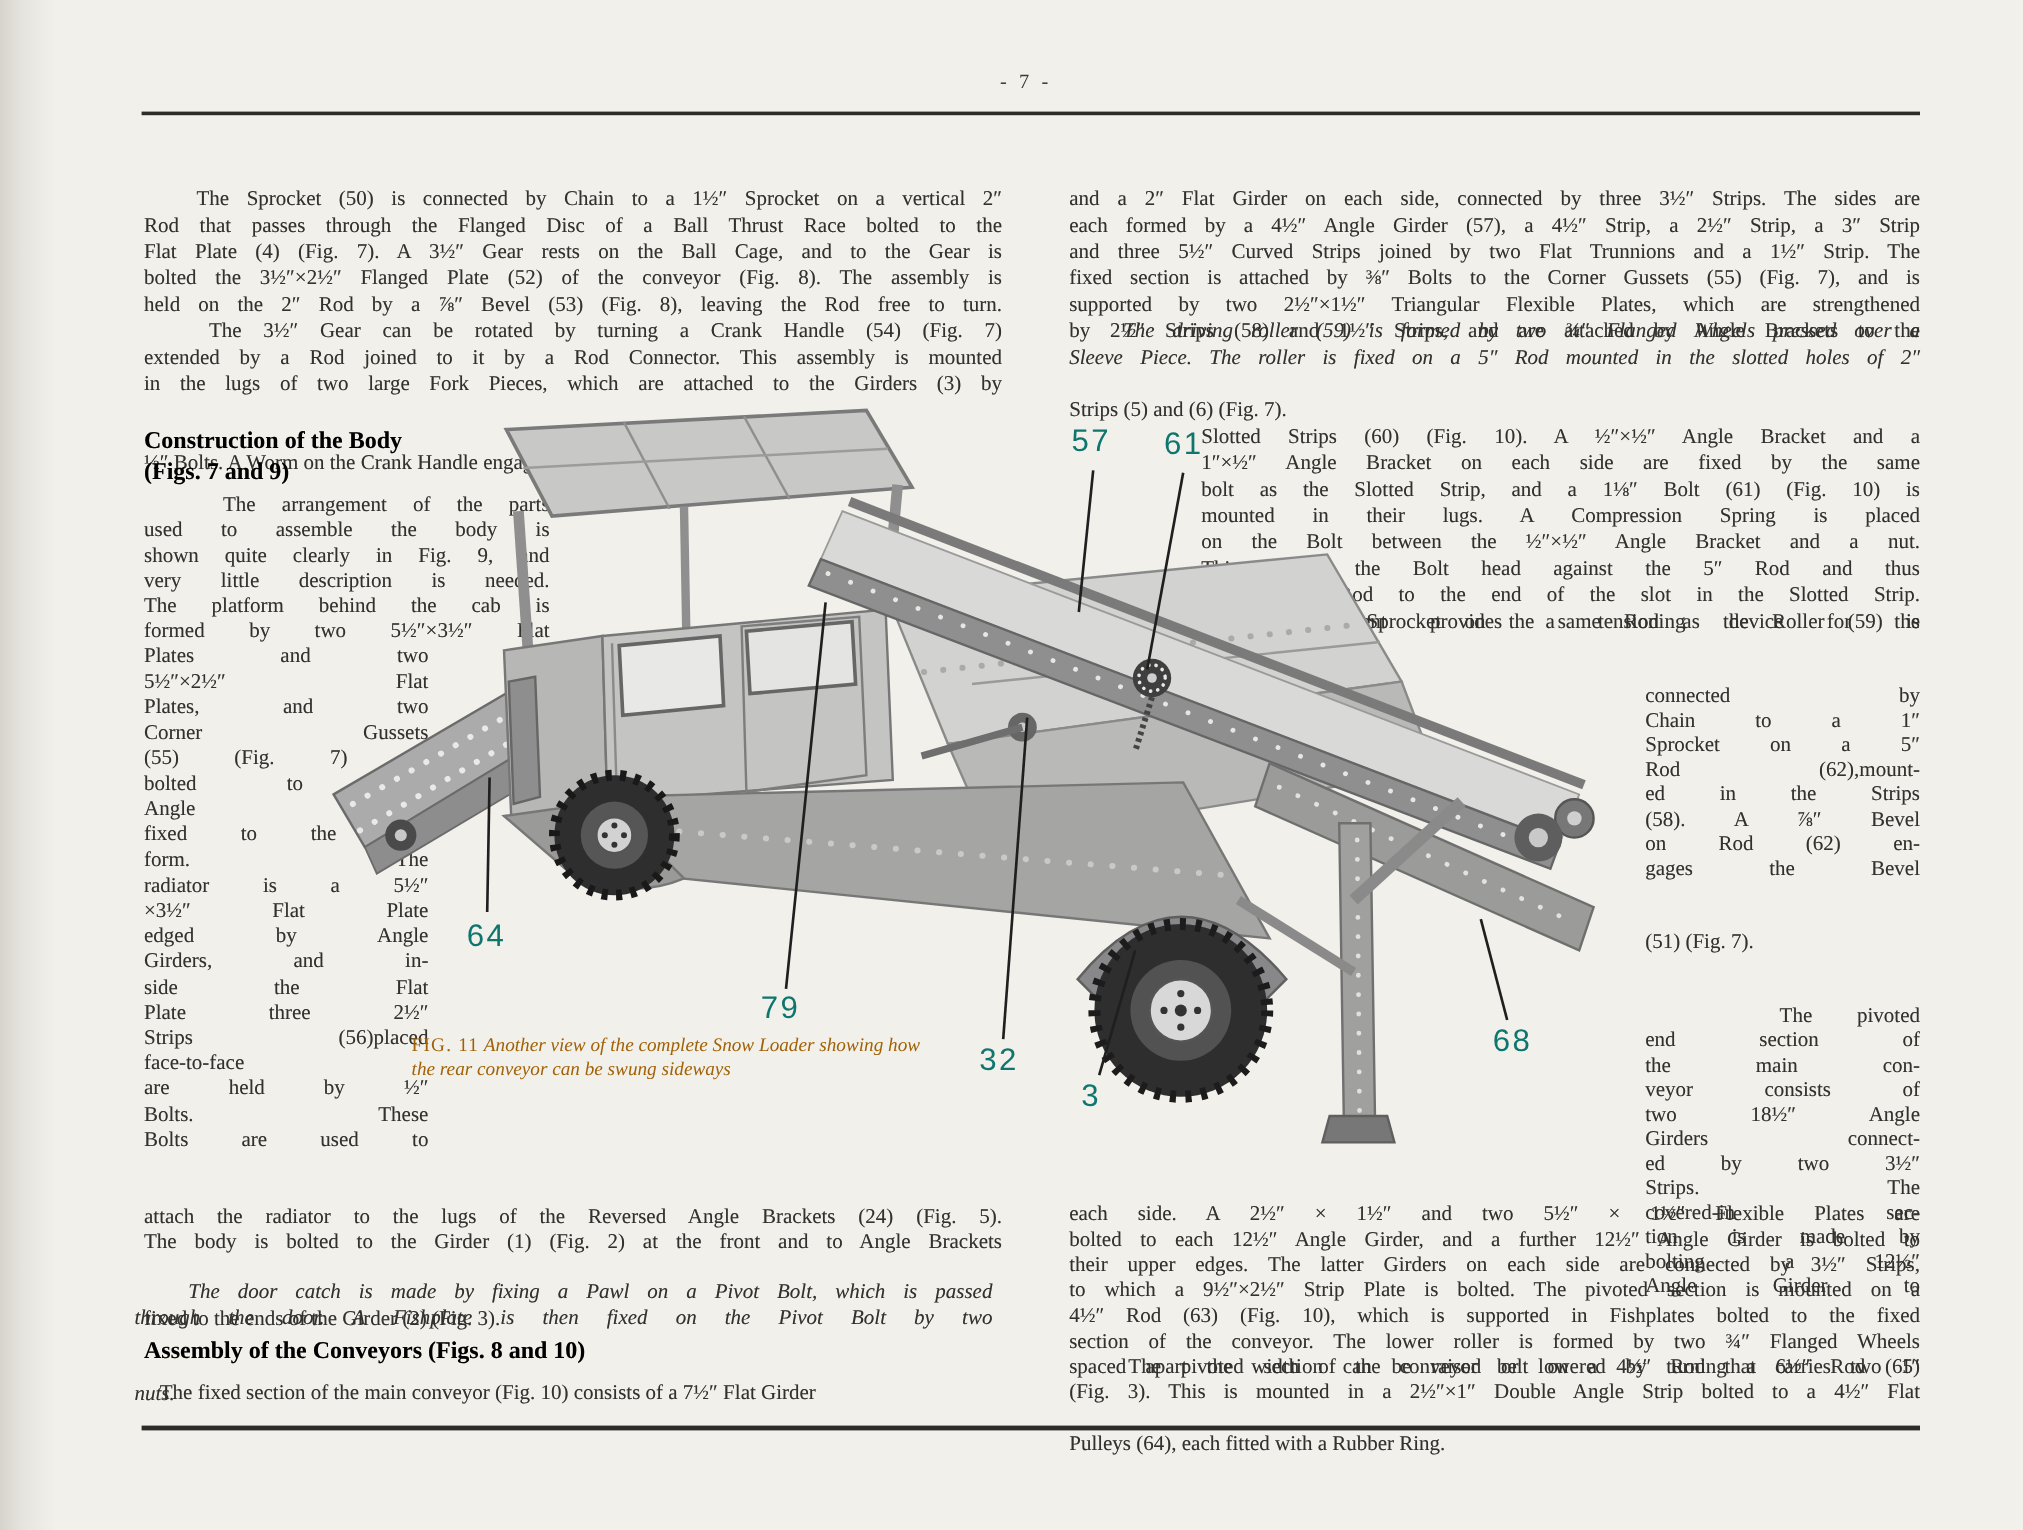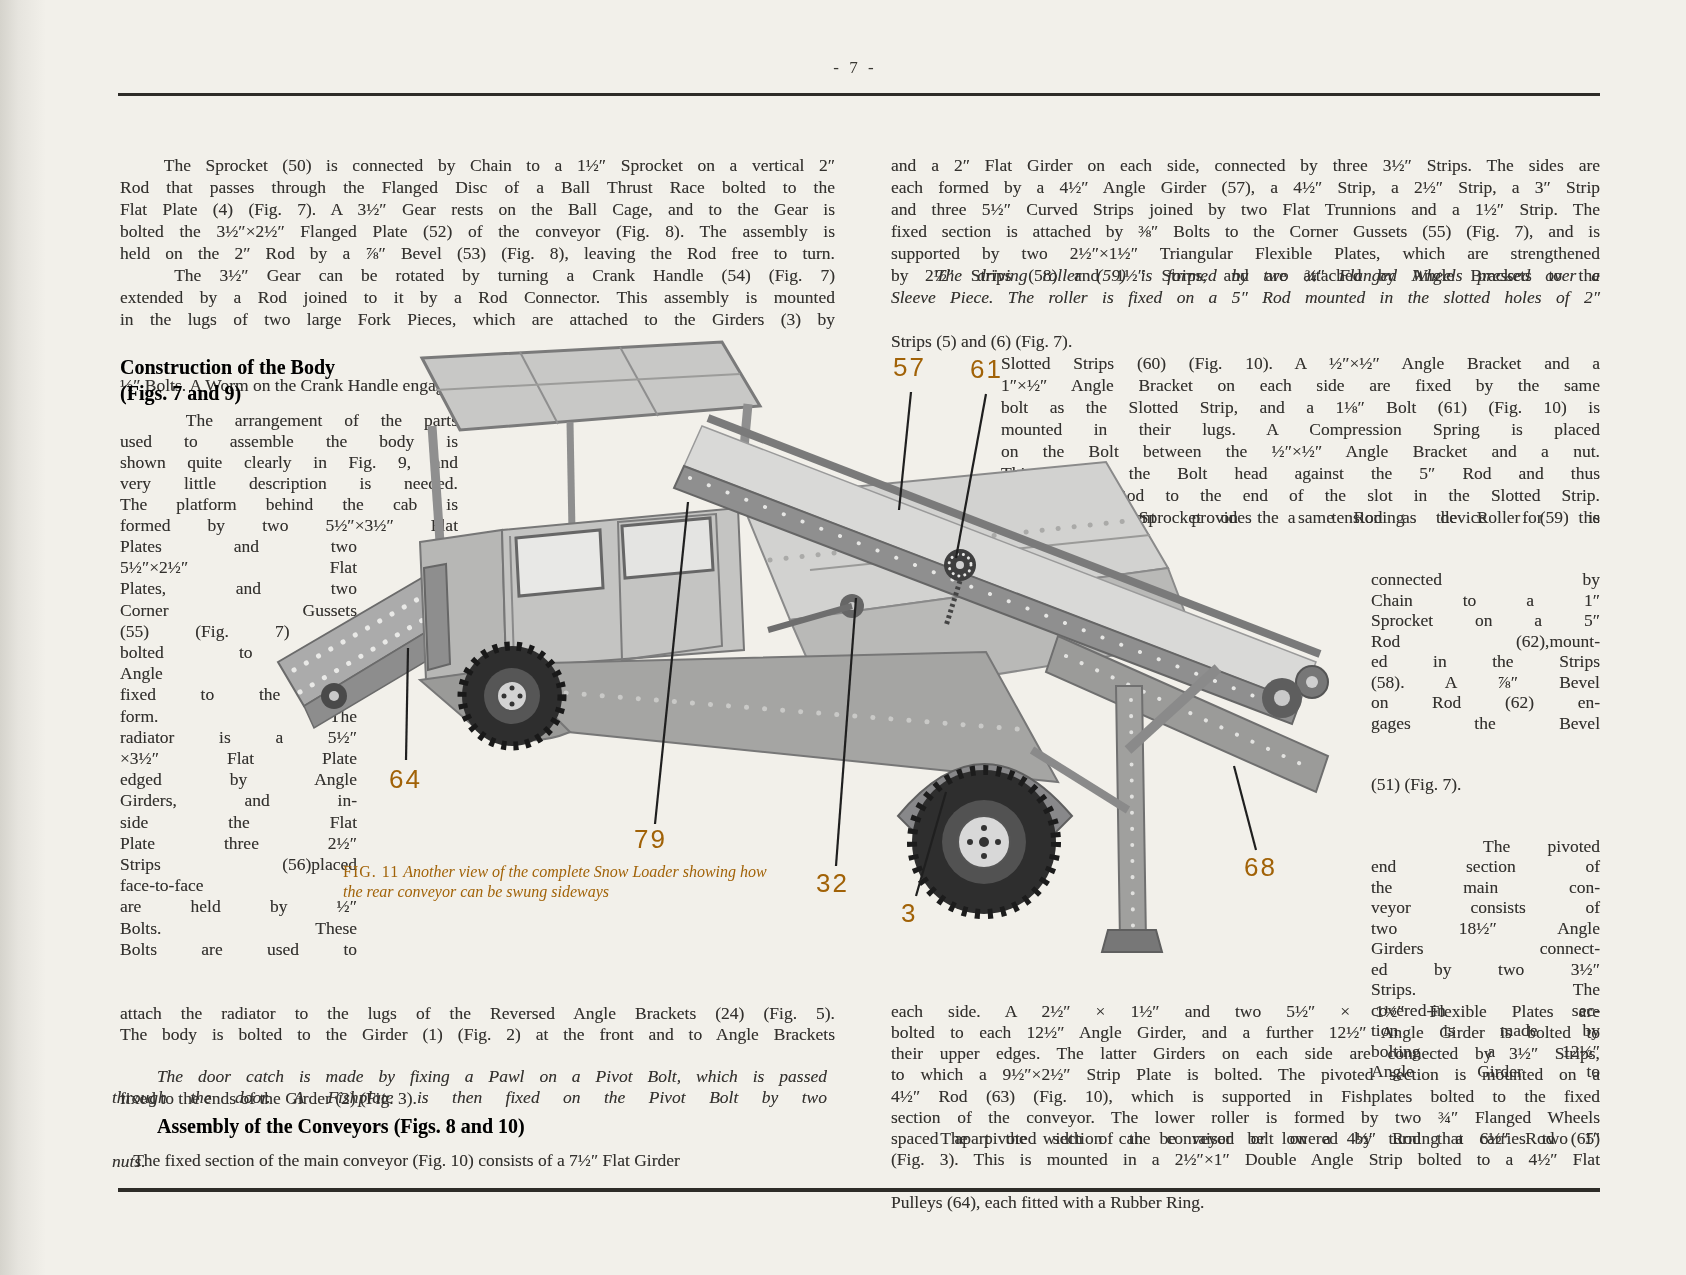--- a/index.html
+++ b/index.html
@@ -22,38 +22,38 @@
   .plain{text-align:left;}
   .h{position:absolute;font-weight:bold;font-size:20px;line-height:26px;color:#000000;
     text-shadow:0 0 0.4px rgba(40,38,34,0.4);}
   
   #l-p1{left:120px;top:110px;width:715px;line-height:22px;}
   #l-h1{left:120px;top:354px;width:340px;}
   #l-p2a{left:120px;top:410px;width:338px;line-height:21px;}
   #l-p2b{left:120px;top:536px;width:237px;line-height:21.2px;}
   #l-p2c{left:120px;top:960px;width:715px;}
   #l-p3{left:112px;top:1023px;width:715px;font-style:italic;}
-  #l-h2{left:120px;top:1113px;width:715px;margin-left:37px;}
+  #l-h2{left:120px;top:1113px;width:715px;}
   #l-p4{left:120px;top:1150px;width:715px;}
   
   #r-p1{left:891px;top:110px;width:709px;line-height:22px;}
   #r-p2a{left:891px;top:264px;width:709px;line-height:22px;font-style:italic;}
   #r-p2b{left:1001px;top:308px;width:599px;line-height:22px;}
   #r-p3a{left:1001px;top:506px;width:599px;line-height:22px;}
   #r-p3b{left:1371px;top:528px;width:229px;line-height:20.5px;}
   #r-p4{left:891px;top:958px;width:709px;}
   #r-p5{left:891px;top:1128px;width:709px;}
   
   .figure-wrap{position:absolute;left:270px;top:330px;width:1070px;height:645px;}
   .caption{position:absolute;left:343px;top:862px;width:440px;font-size:16px;
     line-height:20px;color:#a16207;}
   .caption .lbl{font-variant:small-caps;letter-spacing:1px;font-style:normal;}
   .caption .txt{font-style:italic;}
   .callout{position:absolute;font-family:"Liberation Sans","DejaVu Sans",sans-serif;
-    font-size:26px;color:#a16207;letter-spacing:2px;}
+    font-size:26px;color:#0f766e;letter-spacing:2px;}
   #c57{left:893px;top:352px;} #c61{left:970px;top:354px;}
   #c64{left:389px;top:764px;} #c63{left:634px;top:824px;}
   #c54{left:816px;top:868px;} #c3{left:901px;top:898px;}
   #c68{left:1244px;top:852px;}
 </style>
 </head>
 <body>
 
 <div class="page">
   <div class="edge-shadow"></div>

